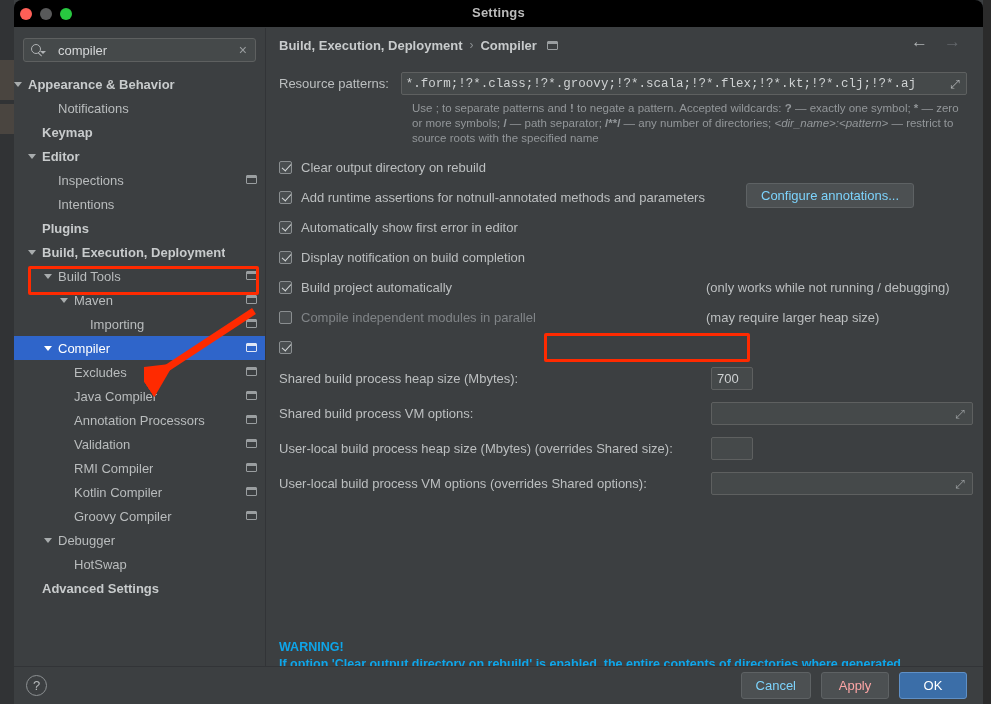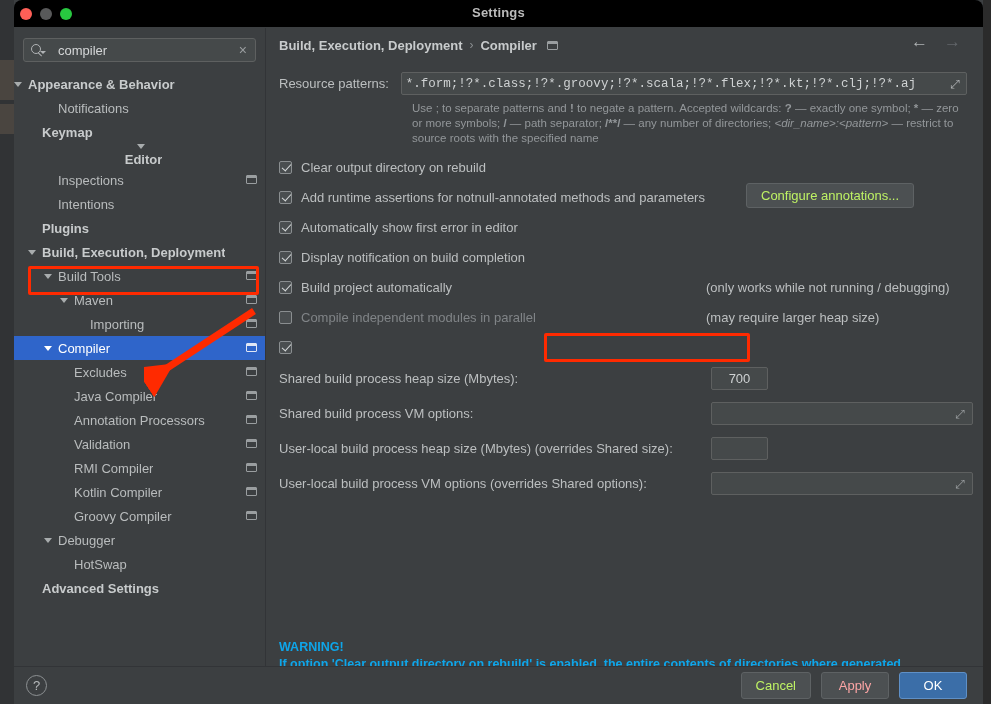--- a/index.html
+++ b/index.html
@@ -365,21 +365,21 @@
     left: 427px;
     font-size: 13px;
     color: #bcbfc0;
     white-space: nowrap;
   }
 
   .btn {
     background: #4c5052;
     border: 1px solid #5e6264;
     border-radius: 3px;
-    color: #bef264;
+    color: #7dd3fc;
     font-size: 13px;
     font-family: "Liberation Sans", sans-serif;
     padding: 4px 12px;
     cursor: pointer;
     white-space: nowrap;
   }
   #configure-annotations-btn {
     position: absolute;
     left: 467px;
     top: -3px;
@@ -404,21 +404,21 @@
     height: 23px;
     background: #45494a;
     border: 1px solid #5e6060;
     border-radius: 2px;
     display: flex;
     align-items: center;
     padding: 0 5px;
     color: #cfd2d3;
     font-size: 13px;
   }
-  .txt-field.small { width: 57px; justify-content: center; }
+  .txt-field.small { width: 42px; }
   .txt-field.wide  { width: 262px; justify-content: flex-end; }
   .txt-field .expand-icon { color: #9a9ea0; }
 
   #warning-block {
     position: absolute;
     left: 13px;
     top: 611px;
     width: 700px;
     font-size: 12.5px;
     font-weight: bold;
@@ -516,21 +516,21 @@
             <span class="tree-label">Appearance &amp; Behavior</span>
           </div>
           <div class="tree-row" style="padding-left: 30px;">
             <span class="twisty hidden"></span>
             <span class="tree-label">Notifications</span>
           </div>
           <div class="tree-row bold" style="padding-left: 14px;">
             <span class="twisty hidden"></span>
             <span class="tree-label">Keymap</span>
           </div>
-          <div class="tree-row bold" style="padding-left: 14px; flex-direction: column;">
+          <div class="tree-row bold" style="padding-left: 14px;">
             <span class="twisty"></span>
             <span class="tree-label">Editor</span>
           </div>
           <div class="tree-row" style="padding-left: 30px;">
             <span class="twisty hidden"></span>
             <span class="tree-label">Inspections</span>
             <span class="mod-icon"></span>
           </div>
           <div class="tree-row" style="padding-left: 30px;">
             <span class="twisty hidden"></span>

